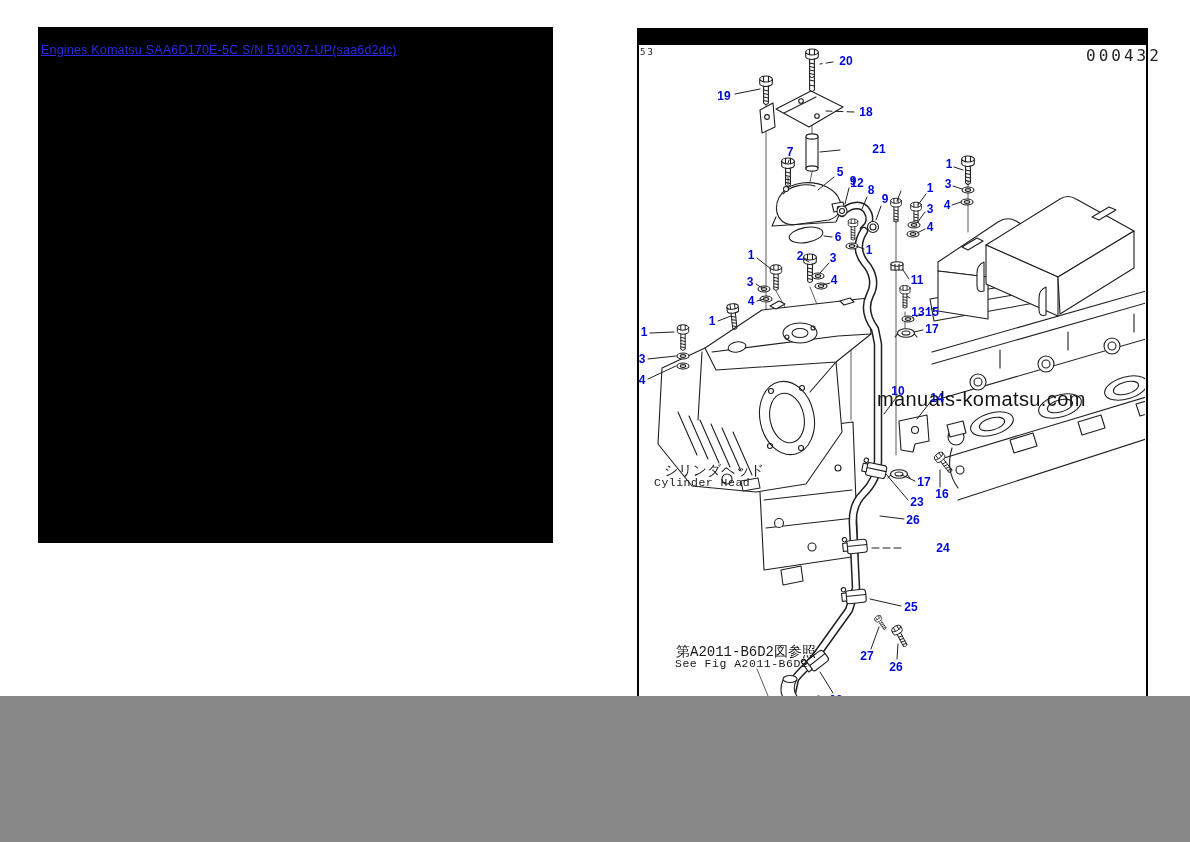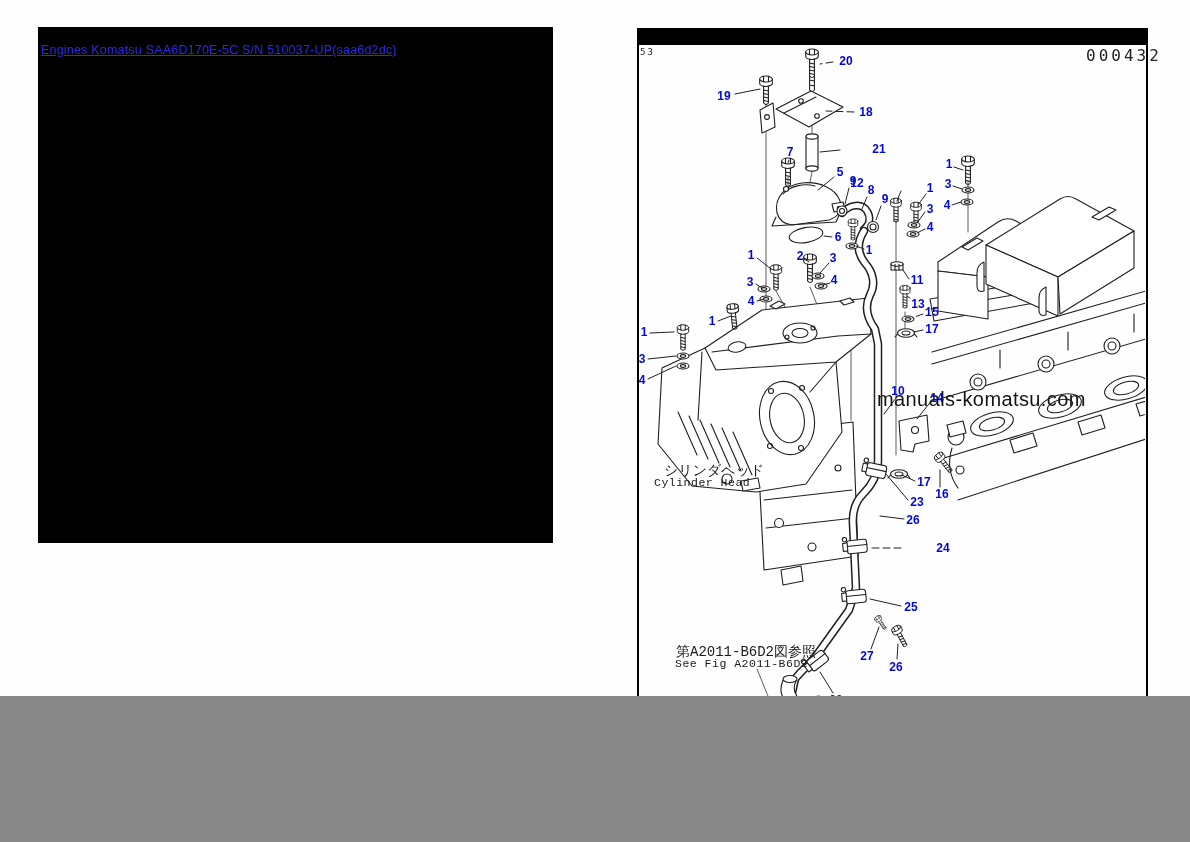--- a/index.html
+++ b/index.html
@@ -322,21 +322,21 @@
       <div class="callout" style="left: 930px; top: 227px;">4</div>
       <div class="callout" style="left: 838px; top: 237px;">6</div>
       <div class="callout" style="left: 869px; top: 250px;">1</div>
       <div class="callout" style="left: 751px; top: 255px;">1</div>
       <div class="callout" style="left: 800px; top: 256px;">2</div>
       <div class="callout" style="left: 833px; top: 258px;">3</div>
       <div class="callout" style="left: 834px; top: 280px;">4</div>
       <div class="callout" style="left: 750px; top: 282px;">3</div>
       <div class="callout" style="left: 751px; top: 301px;">4</div>
       <div class="callout" style="left: 917px; top: 280px;">11</div>
-      <div class="callout" style="left: 918px; top: 304px;">13</div>
+      <div class="callout" style="left: 918px; top: 312px;">13</div>
       <div class="callout" style="left: 932px; top: 313px; font-family: Liberation Mono, monospace;">15</div>
       <div class="callout" style="left: 932px; top: 329px;">17</div>
       <div class="callout" style="left: 712px; top: 321px;">1</div>
       <div class="callout" style="left: 644px; top: 332px;">1</div>
       <div class="callout" style="left: 642px; top: 359px;">3</div>
       <div class="callout" style="left: 642px; top: 380px;">4</div>
       <div class="callout" style="left: 898px; top: 391px;">10</div>
       <div class="callout" style="left: 937px; top: 398px;">14</div>
       <div class="callout" style="left: 924px; top: 482px;">17</div>
       <div class="callout" style="left: 942px; top: 494px;">16</div>

